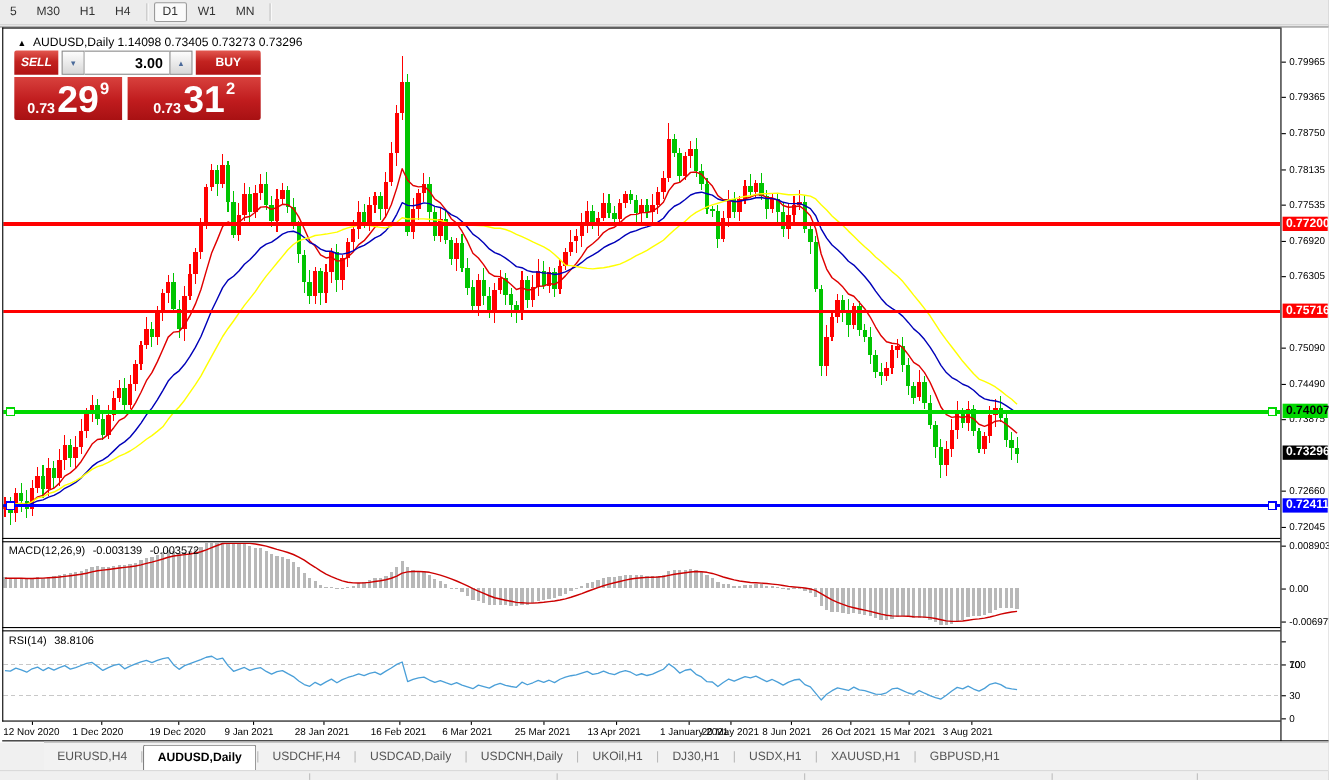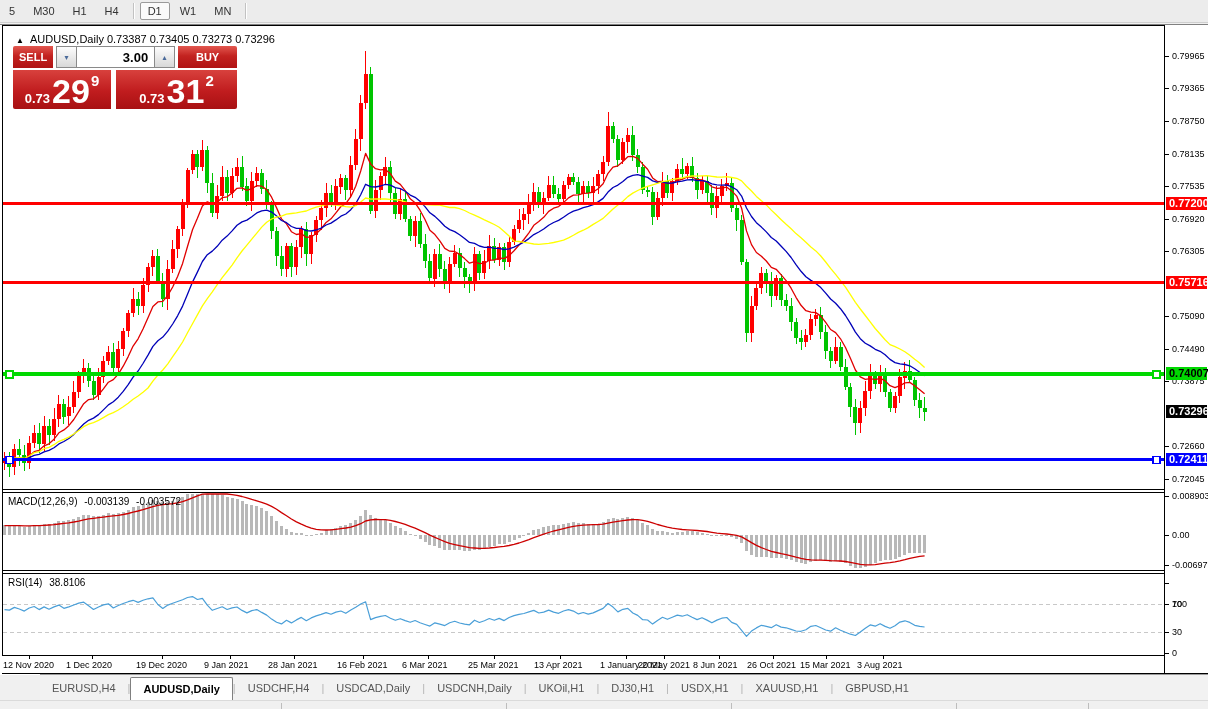--- a/index.html
+++ b/index.html
@@ -32,21 +32,21 @@
   #price-axis{position:absolute;left:1165px;top:0;width:43px;height:563px;font-size:9px;color:#000;}
   .ax-lbl{position:absolute;left:7px;white-space:nowrap;}
   .ax-tick{position:absolute;left:0;width:4px;height:1px;background:#000;}
   .ax-badge{position:absolute;left:1px;width:41px;height:13px;line-height:13px;
     font-size:11px;font-weight:bold;text-align:left;padding-left:3px;box-sizing:border-box;white-space:nowrap;}
   
   #trade-panel{position:absolute;left:13px;top:21px;width:224px;height:63px;font-family:"Liberation Sans",sans-serif;}
   .tp-row{display:flex;height:22px;}
   .tp-btn{background:linear-gradient(#e2574f,#c32320 45%,#b01314);color:#fff;font-size:11px;font-weight:bold;
     display:flex;align-items:center;justify-content:center;border:none;}
-  #tp-sell{width:41px;border-radius:2px 0 0 0;}
+  #tp-sell{width:41px;border-radius:2px 0 0 0;font-style:italic;}
   #tp-buy{width:61px;margin-left:3px;border-radius:0 2px 0 0;}
   #tp-stepper{width:119px;display:flex;margin-left:3px;box-sizing:border-box;}
   .step-btn{width:21px;background:linear-gradient(#fdfdfd,#d8d8d8);border:1px solid #8a8a8a;
     color:#4a6a9a;font-size:8px;display:flex;align-items:center;justify-content:center;box-sizing:border-box;}
   #tp-vol{flex:1;min-width:0;border:1px solid #8a8a8a;border-left:none;border-right:none;background:#fff;
     text-align:right;font-size:13px;font-weight:bold;padding:0 6px 0 0;font-family:"Liberation Sans",sans-serif;}
   .tp-prices{display:flex;margin-top:2px;height:39px;}
   .price-tile{background:linear-gradient(#d8413d,#c01c1e 55%,#a81113);color:#fff;display:flex;
     align-items:flex-end;justify-content:center;padding-bottom:3px;box-sizing:border-box;}
   #tile-sell{width:98px;border-radius:0 0 0 2px;}
@@ -673,21 +673,21 @@
     <div class="blk-line" style="left:2px;top:0;width:1162px;height:1px;"></div>
     <div class="blk-line" style="left:1164px;top:0;width:1px;height:649px;"></div>
     <div class="blk-line" style="left:2px;top:464px;width:1162px;height:1px;"></div>
     <div class="blk-line" style="left:2px;top:467px;width:1162px;height:1px;"></div>
     <div class="blk-line" style="left:2px;top:545px;width:1162px;height:1px;"></div>
     <div class="blk-line" style="left:2px;top:548px;width:1162px;height:1px;"></div>
     <div class="blk-line" style="left:2px;top:630px;width:1162px;height:1px;"></div>
     <div class="blk-line" style="left:2px;top:648px;width:1206px;height:1px;"></div>
 
     <div id="chart-header">
-      <span class="tri">▲</span><span>AUDUSD,Daily</span><span>0.73387</span><span>0.73405</span><span>0.73273</span><span>0.73296</span>
+      <span class="tri">▲</span><span>AUDUSD,Daily</span><span>1.14098</span><span>0.73405</span><span>0.73273</span><span>0.73296</span>
     </div>
 
     <div id="trade-panel">
       <div class="tp-row">
         <button class="tp-btn" id="tp-sell">SELL</button>
         <div id="tp-stepper">
           <div class="step-btn">
               <span>▾</span>
             </div>
           <input id="tp-vol" value="3.00" style="">

